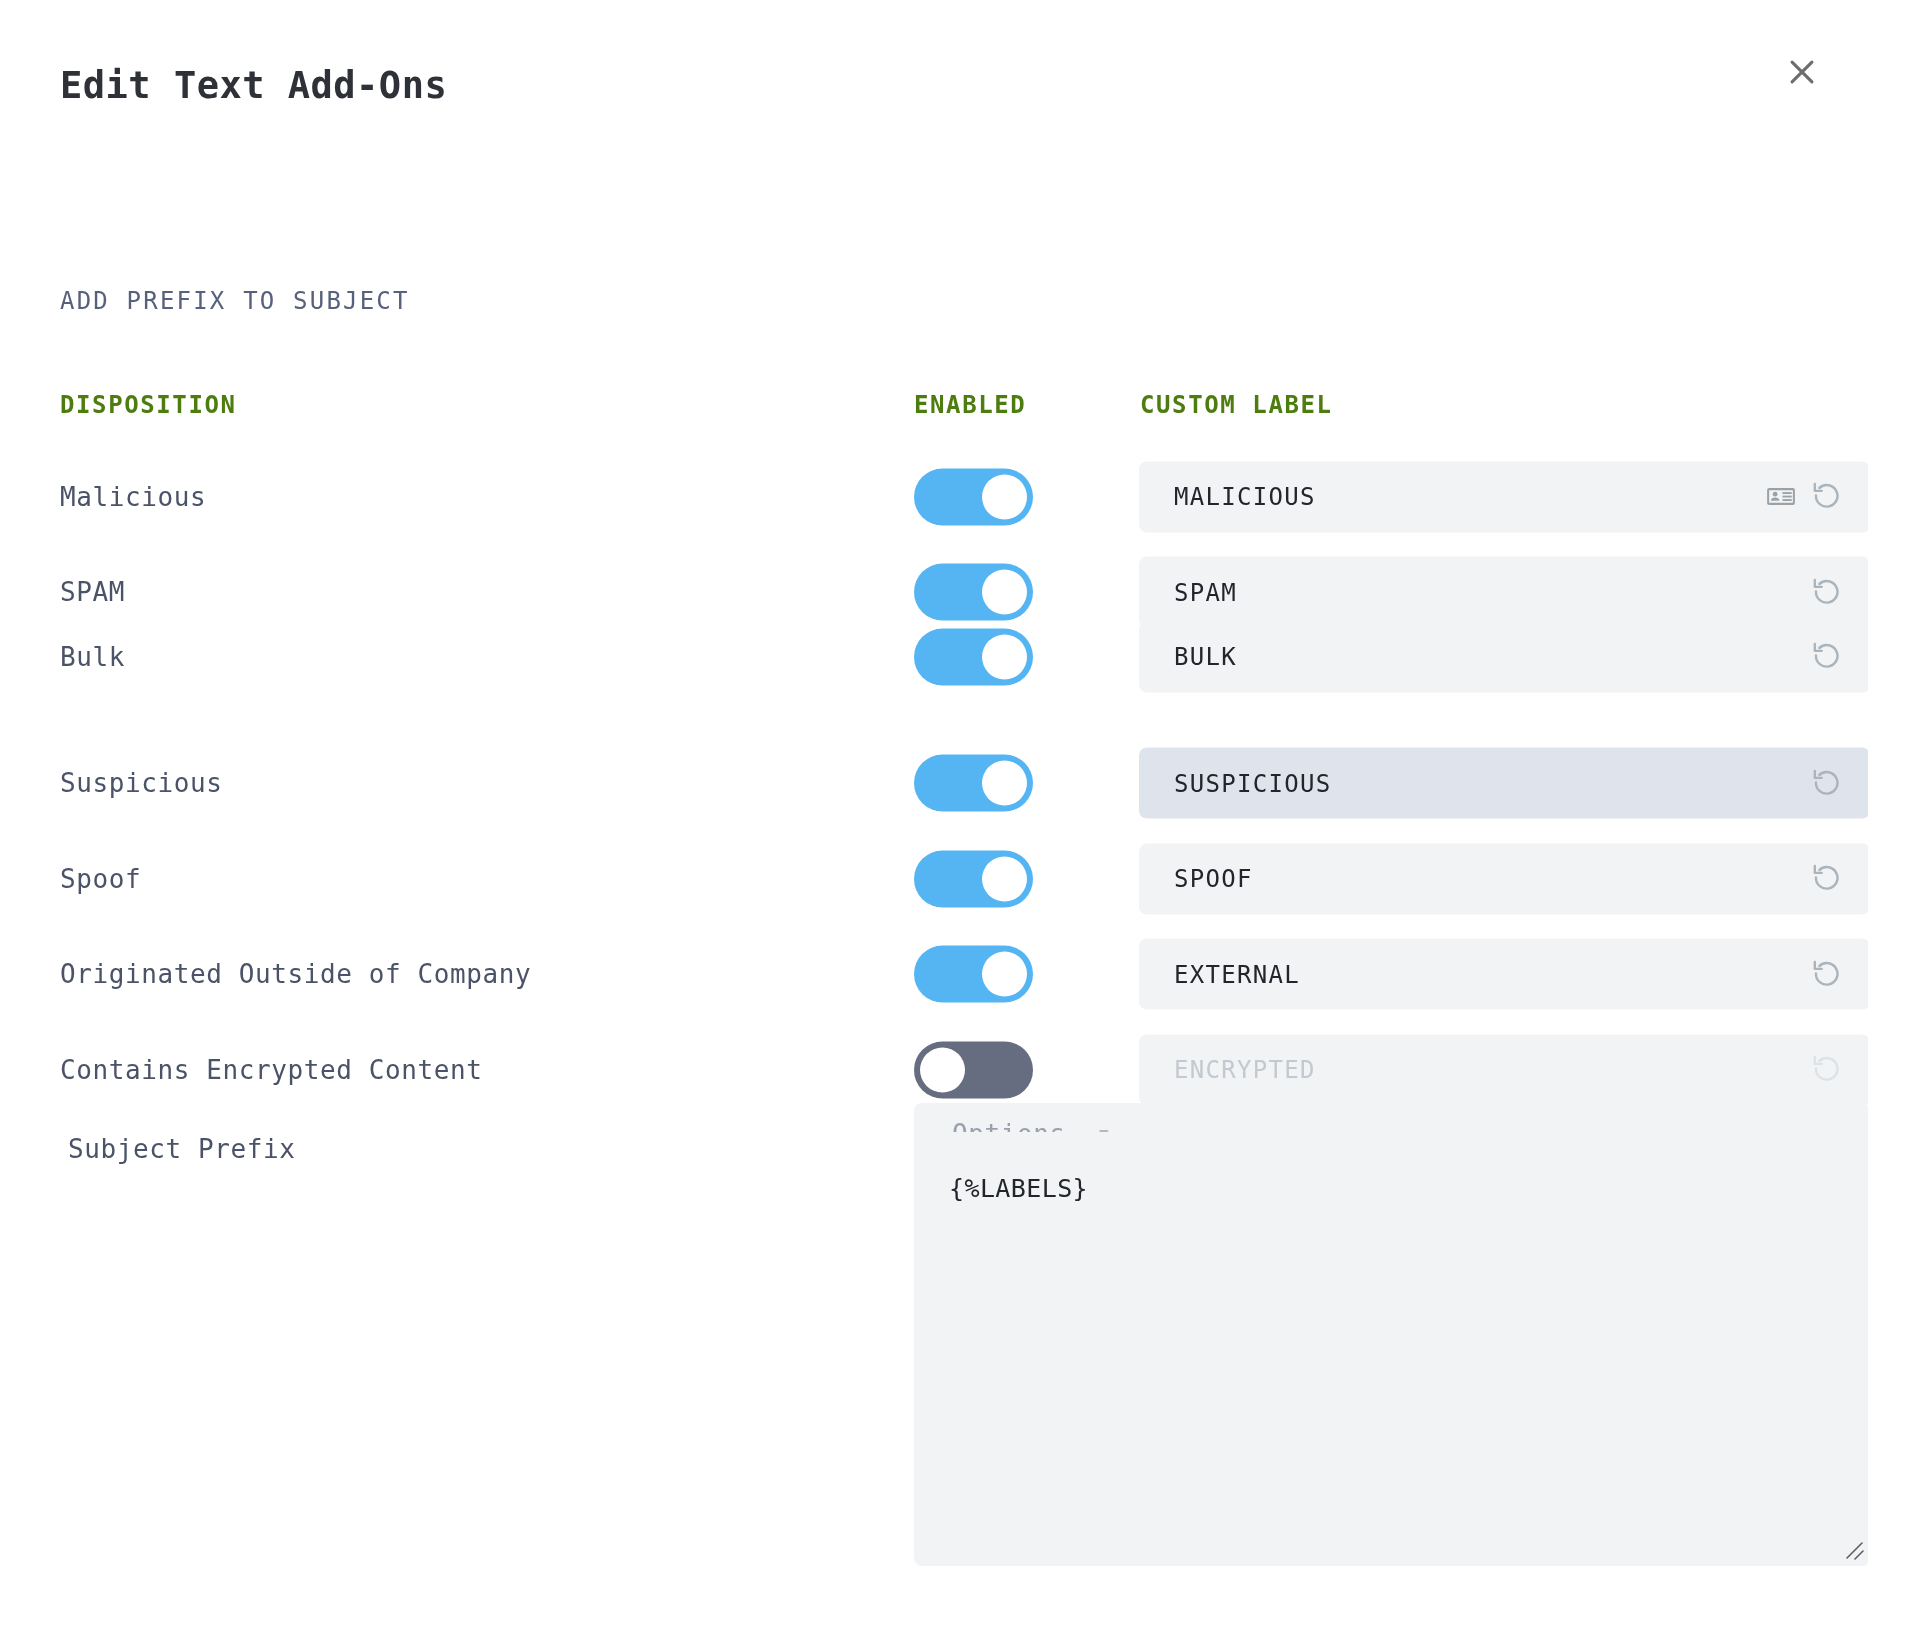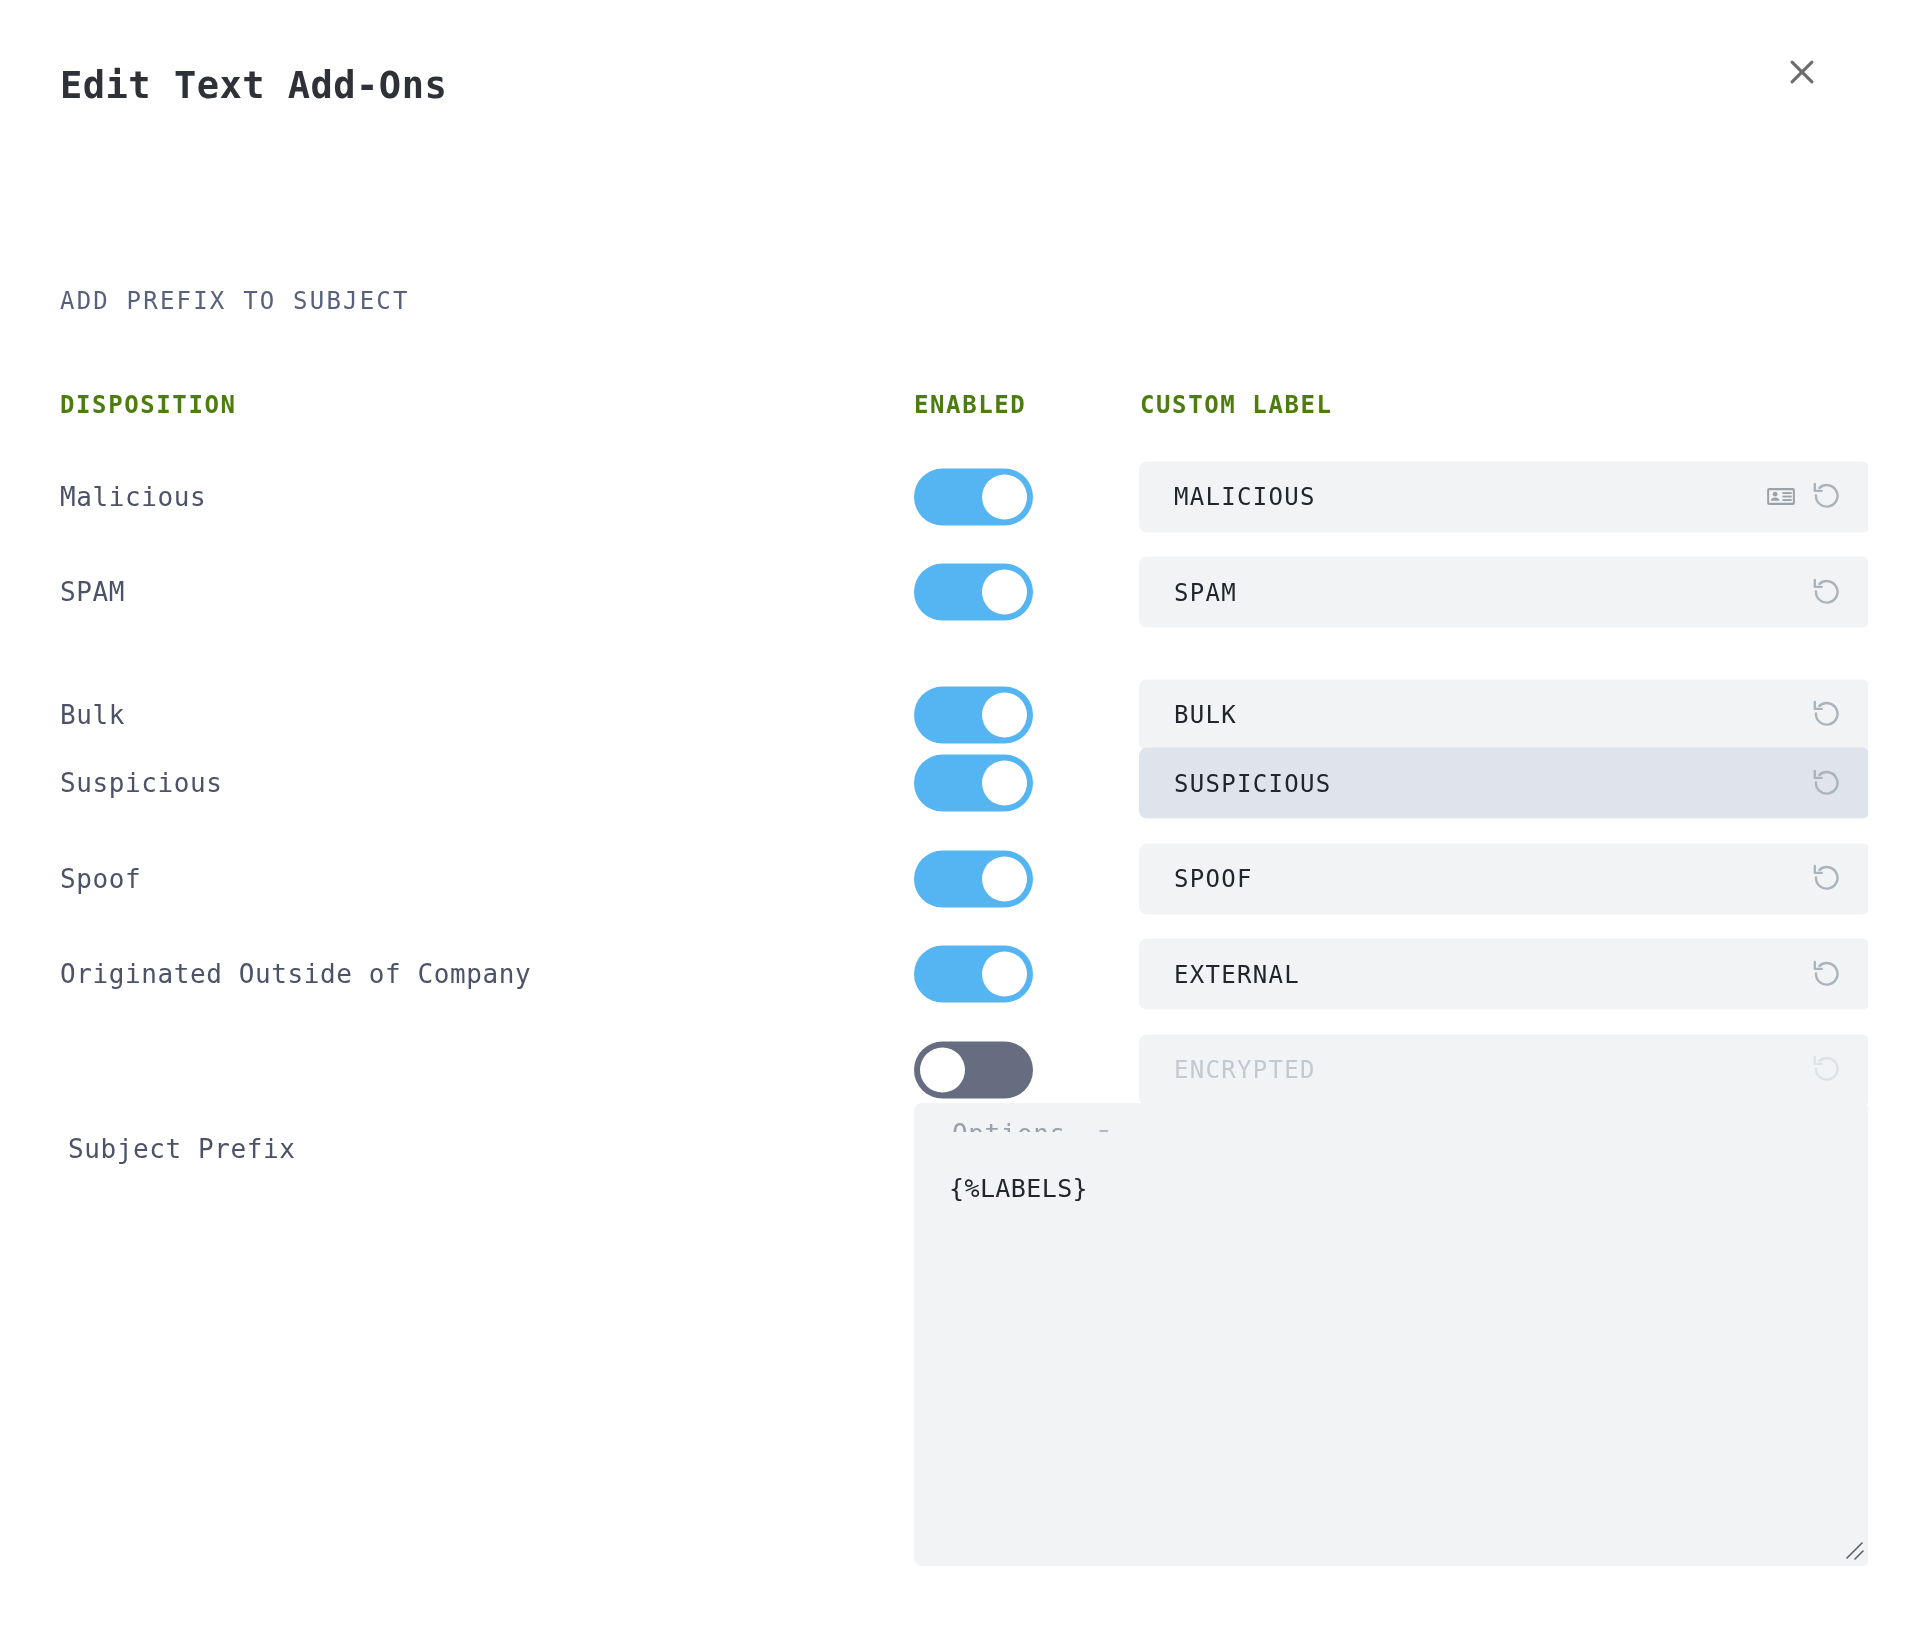--- a/index.html
+++ b/index.html
@@ -293,21 +293,21 @@
           <div class="field-icons">
             <span class="icon-btn ">
               <svg width="34" height="34" viewBox="0 0 24 24" fill="none" stroke="currentColor" stroke-width="1.7" stroke-linecap="round" stroke-linejoin="round">
                 <path d="M4.2 11.2a7.6 7.6 0 1 0 2.4-5.2"></path>
                 <polyline points="3.4,3.2 3.4,8.0 8.2,8.0"></polyline>
               </svg>
             </span>
           </div>
         </div>
       </div>
-      <div class="row" style="top: 668px;">
+      <div class="row" style="top: 610px;">
         <div class="row-label">Bulk</div>
         <div class="toggle">
           <div class="knob"></div>
         </div>
         <div class="label-field">
           <span class="value">BULK</span>
           <div class="field-icons">
             <span class="icon-btn ">
               <svg width="34" height="34" viewBox="0 0 24 24" fill="none" stroke="currentColor" stroke-width="1.7" stroke-linecap="round" stroke-linejoin="round">
                 <path d="M4.2 11.2a7.6 7.6 0 1 0 2.4-5.2"></path>
@@ -362,20 +362,21 @@
             <span class="icon-btn ">
               <svg width="34" height="34" viewBox="0 0 24 24" fill="none" stroke="currentColor" stroke-width="1.7" stroke-linecap="round" stroke-linejoin="round">
                 <path d="M4.2 11.2a7.6 7.6 0 1 0 2.4-5.2"></path>
                 <polyline points="3.4,3.2 3.4,8.0 8.2,8.0"></polyline>
               </svg>
             </span>
           </div>
         </div>
       </div>
       <div class="row" style="top: 1023px;">
+        <div class="row-label">Contains Encrypted Content</div>
         <div class="toggle off">
           <div class="knob"></div>
         </div>
         <div class="label-field disabled">
           <span class="value">ENCRYPTED</span>
           <div class="field-icons">
             <span class="icon-btn reset-dim">
               <svg width="34" height="34" viewBox="0 0 24 24" fill="none" stroke="currentColor" stroke-width="1.7" stroke-linecap="round" stroke-linejoin="round">
                 <path d="M4.2 11.2a7.6 7.6 0 1 0 2.4-5.2"></path>
                 <polyline points="3.4,3.2 3.4,8.0 8.2,8.0"></polyline>

